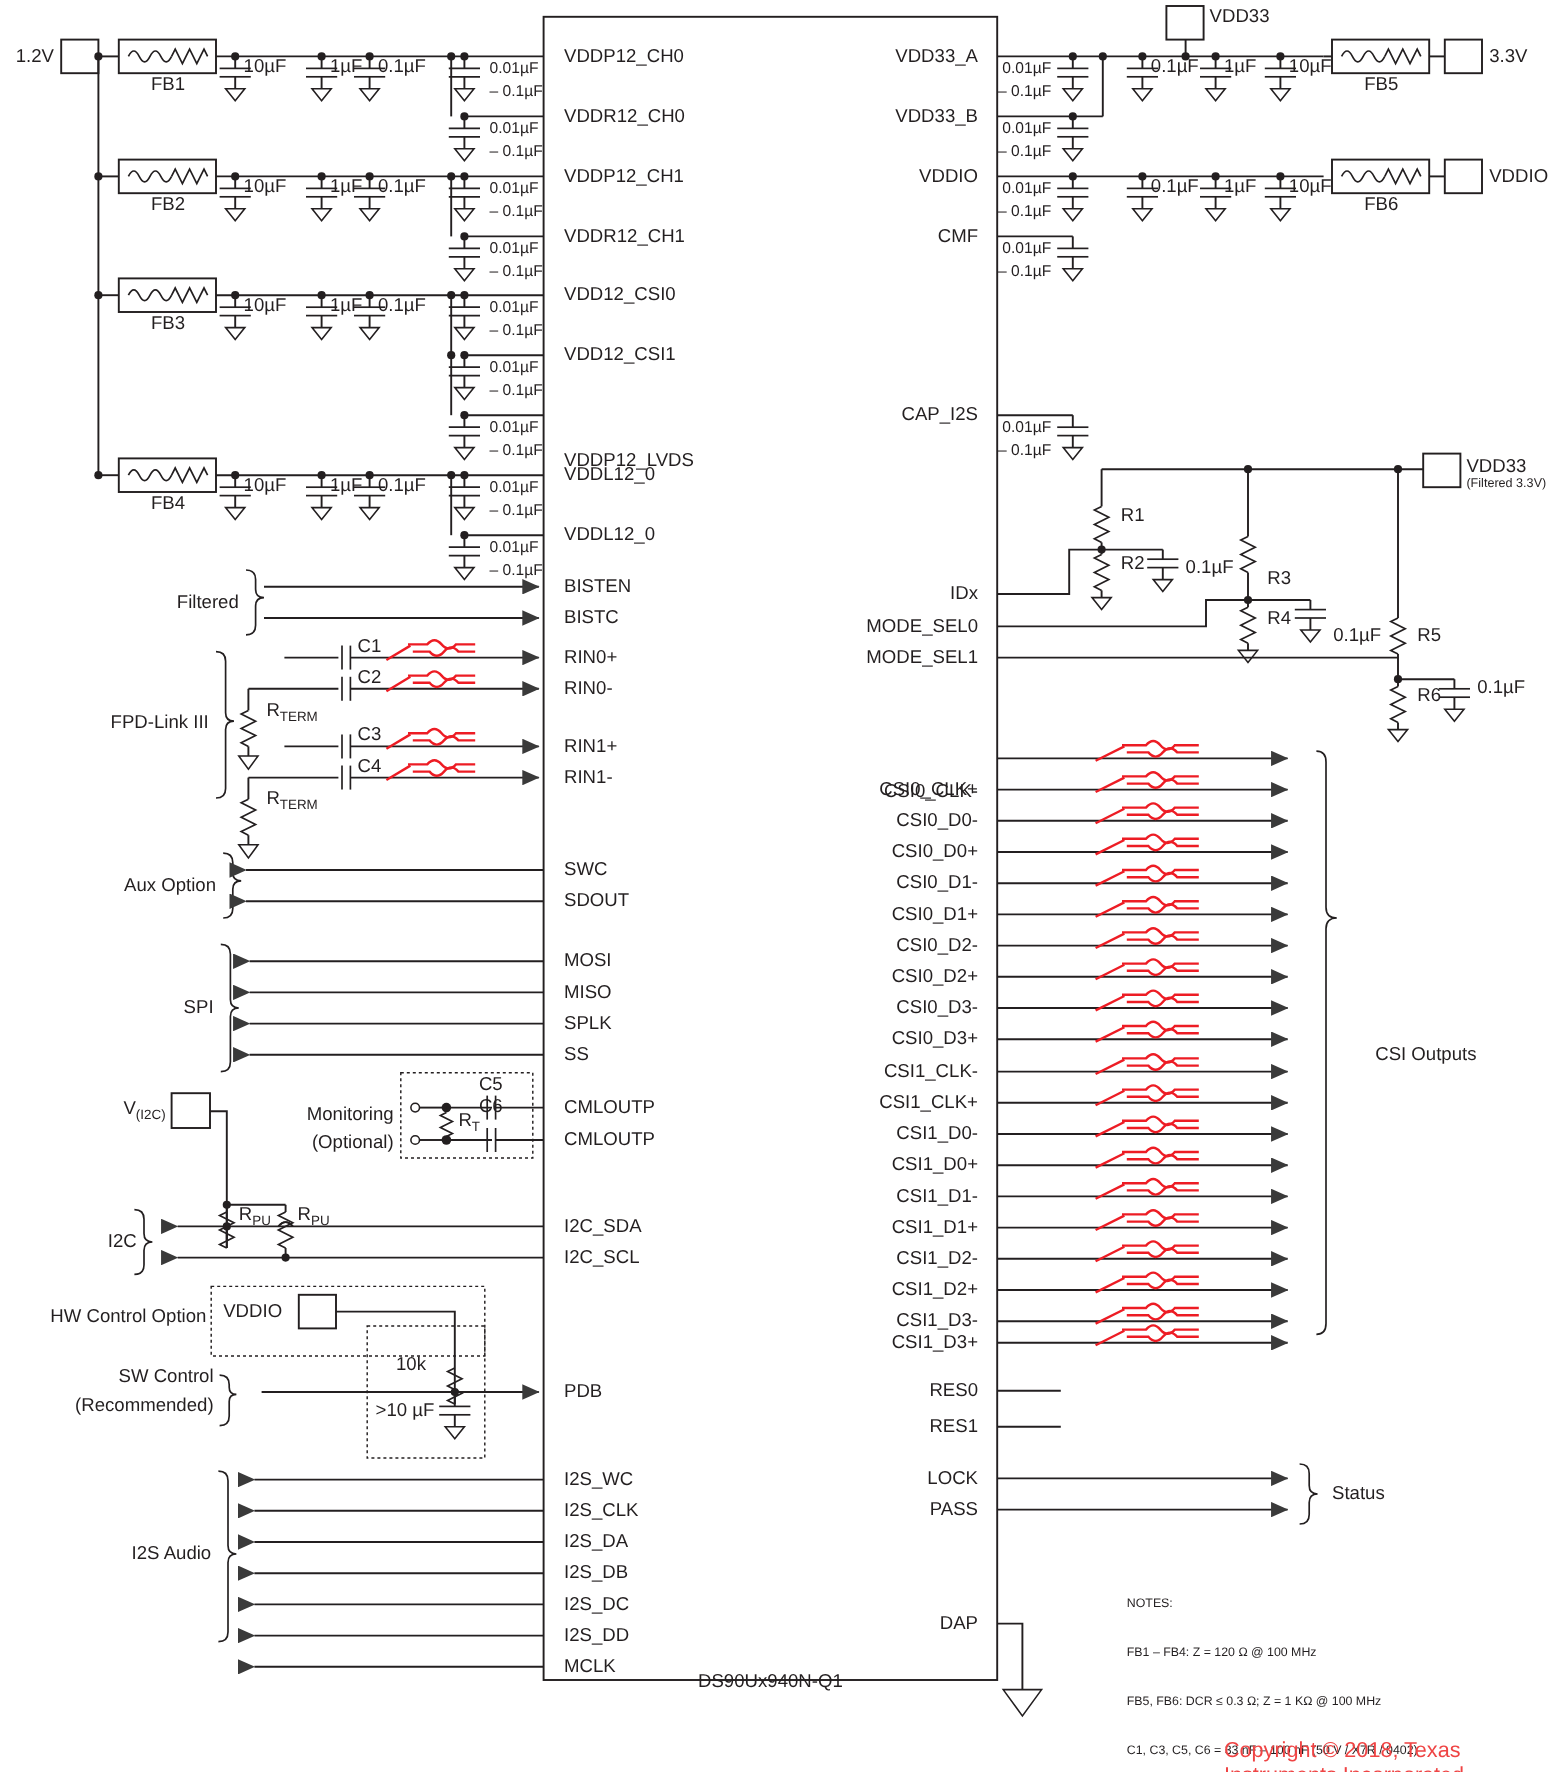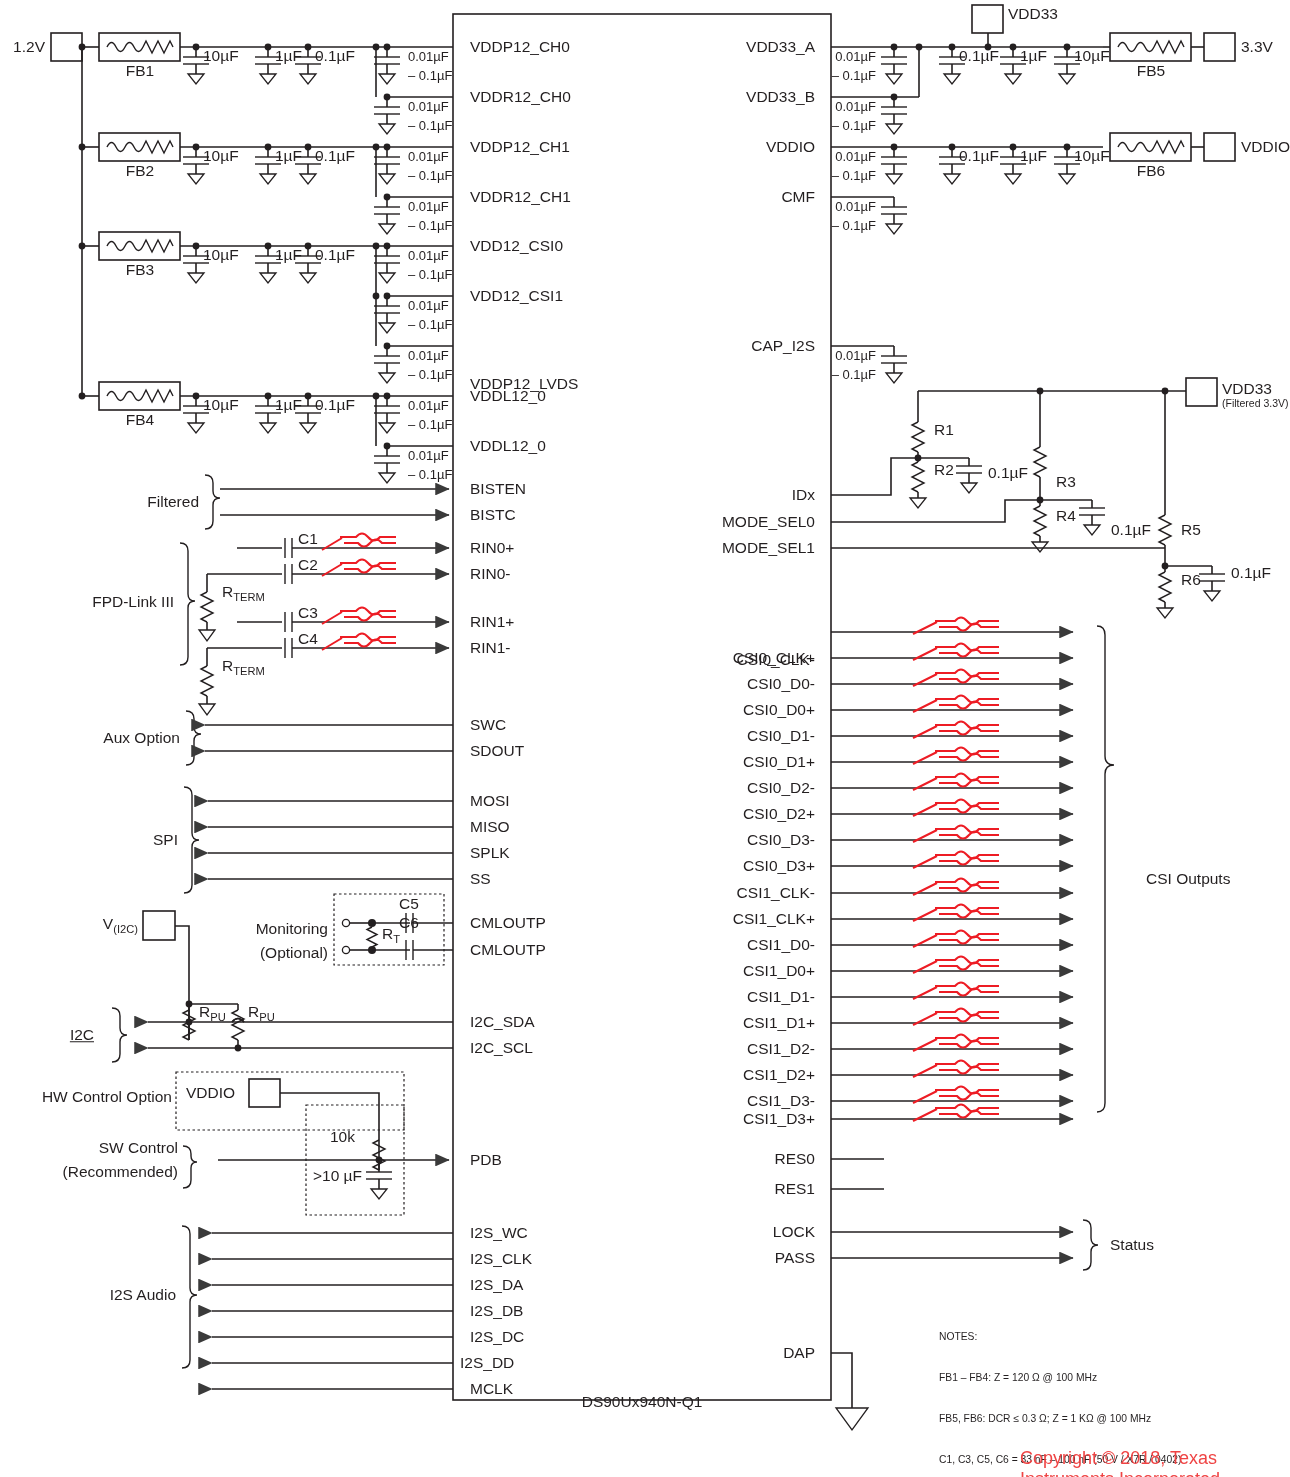--- a/index.html
+++ b/index.html
@@ -715,21 +715,21 @@
       <div class="lbl mid" style="left:470px;top:923px;">CMLOUTP</div>
       <div class="lbl mid" style="left:470px;top:950px;">CMLOUTP</div>
       <div class="lbl mid" style="left:470px;top:1022px;">I2C_SDA</div>
       <div class="lbl mid" style="left:470px;top:1048px;text-align:center;">I2C_SCL</div>
       <div class="lbl mid" style="left:470px;top:1160px;">PDB</div>
       <div class="lbl mid" style="left:470px;top:1233px;">I2S_WC</div>
       <div class="lbl mid" style="left:470px;top:1259px;">I2S_CLK</div>
       <div class="lbl mid" style="left:470px;top:1285px;">I2S_DA</div>
       <div class="lbl mid" style="left:470px;top:1311px;">I2S_DB</div>
       <div class="lbl mid" style="left:470px;top:1337px;">I2S_DC</div>
-      <div class="lbl mid" style="left:460px;top:1363px;">I2S_DD</div>
+      <div class="lbl mid" style="left:470px;top:1363px;">I2S_DD</div>
       <div class="lbl mid" style="left:470px;top:1389px;">MCLK</div>
     </div>
   <div id="rightpins">
       <div class="lbl rmid" style="left:815px;top:47px;">VDD33_A</div>
       <div class="lbl rmid" style="left:815px;top:97px;">VDD33_B</div>
       <div class="lbl rmid" style="left:815px;top:147px;">VDDIO</div>
       <div class="lbl rmid" style="left:815px;top:197px;">CMF</div>
       <div class="lbl rmid" style="left:815px;top:346px;">CAP_I2S</div>
       <div class="lbl rmid" style="left:815px;top:495px;">IDx</div>
       <div class="lbl rmid" style="left:815px;top:522px;">MODE_SEL0</div>
@@ -758,21 +758,21 @@
       <div class="lbl rmid" style="left:815px;top:1189px;">RES1</div>
       <div class="lbl rmid" style="left:815px;top:1232px;">LOCK</div>
       <div class="lbl rmid" style="left:815px;top:1258px;">PASS</div>
       <div class="lbl rmid" style="left:815px;top:1353px;">DAP</div>
     </div>
 
   <div class="lbl rmid" style="left:199px;top:502px;">Filtered</div>
   <div class="lbl rmid" style="left:174px;top:602px;">FPD-Link III</div>
   <div class="lbl rmid" style="left:180px;top:738px;">Aux Option</div>
   <div class="lbl rmid" style="left:178px;top:840px;">SPI</div>
-  <div class="lbl rmid" style="left:94px;top:1035px;text-decoration:underline;">I2C</div>
+  <div class="lbl rmid" style="left:114px;top:1035px;">I2C</div>
   <div class="lbl rmid" style="left:176px;top:1295px;">I2S Audio</div>
   <div class="lbl rmid" style="left:172px;top:1097px;">HW Control Option</div>
   <div class="lbl r" style="left:178px;top:1140px;">SW Control</div>
   <div class="lbl r" style="left:178px;top:1164px;">(Recommended)</div>
   <div class="lbl r" style="left:328px;top:921px;">Monitoring</div>
   <div class="lbl r" style="left:328px;top:945px;">(Optional)</div>
   <div class="lbl mid" style="left:1146px;top:879px;">CSI Outputs</div>
   <div class="lbl mid" style="left:1110px;top:1245px;">Status</div>
 
   <div class="lbl" style="left:298px;top:531px;">C1</div>

